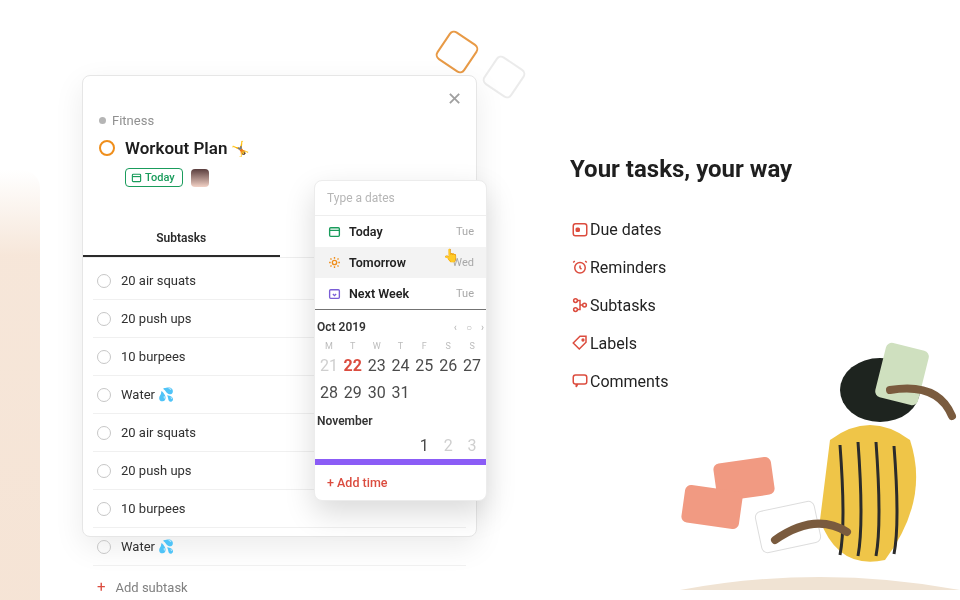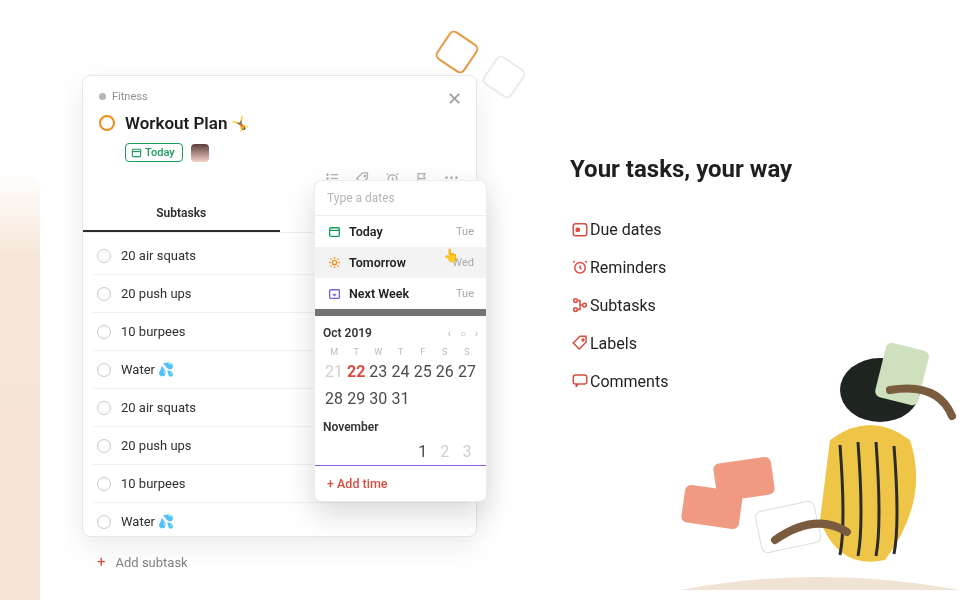--- a/index.html
+++ b/index.html
@@ -35,21 +35,21 @@
   .feat .lbl { font-size: 16px; color: #232323; }
 
   
   .card {
     position: absolute; left: 82px; top: 75px; width: 395px; height: 462px;
     background:#fff; border:1px solid #e6e6e6; border-radius: 8px;
     box-shadow: 0 10px 30px rgba(0,0,0,0.08);
     padding: 14px 0 0;
   }
   .card-head { padding: 0 16px; }
-  .crumb { display:flex; align-items:center; gap:6px; font-size:11px; color:#909090; }
+  .crumb { display:flex; align-items:center; gap:6px; font-size:13px; color:#909090;margin-top:23px; }
   .crumb .dot-grey { width:7px; height:7px; border-radius:50%; background:#b5b5b5; }
   .close-x { position:absolute; right:14px; top:14px; color:#a0a0a0; cursor:pointer; font-size:18px; line-height:1;}
   .task-title-row { display:flex; align-items:center; gap:10px; margin-top:10px; }
   .ring { width:16px; height:16px; border:2px solid #ef8e1b; border-radius:50%; }
   .task-title { font-size:17px; font-weight:600; color:#1d1d1d; }
   .title-emoji { font-size:15px; }
   .meta { display:flex; align-items:center; gap:8px; margin-top:10px; margin-left:26px; }
   .chip-today { border:1px solid #1a9c5c; color:#1a9c5c; font-size:11px; padding:2px 7px 2px 5px; border-radius:4px; display:flex; align-items:center; gap:3px; font-weight:500;}
   .avatar { width:18px; height:18px; border-radius:4px; background:linear-gradient(180deg,#5a3d3d,#f3d2c6); display:inline-block;}
 
@@ -76,30 +76,30 @@
   }
   .pop-input { padding:10px 12px; color:#b6b6b6; border-bottom:1px solid #eee;}
   .sched-opt { display:flex; align-items:center; gap:8px; padding:8px 12px; }
   .sched-opt.hover { background:#f3f3f3;}
   .sched-opt .sl { font-weight:600; color:#222; font-size:12.5px;}
   .sched-opt .sd { margin-left:auto; color:#a8a8a8; font-size:11px;}
   .si { width:14px; height:14px; display:flex; align-items:center; justify-content:center; font-size:12px;}
   .si-green { color:#1a9c5c; } .si-orange{ color:#ef8e1b;} .si-purple{ color:#7a5ed6;} .si-blue{ color:#3884d6;}
   .cursor { position:absolute; left:443px; top:248px; pointer-events:none; font-size:13px;}
 
-  .cal { border-top:7px solid #737373; padding:8px 8px 0; }
+  .cal { border-top:1px solid #737373; padding:8px 2px 0; }
   .cal-head { display:flex; align-items:center; font-weight:600; color:#333; font-size:12px; padding:2px 0 6px;}
   .cal-head .nav { margin-left:auto; display:flex; gap:9px; color:#bbb; font-size:10px;}
   .dow, .week { display:grid; grid-template-columns:repeat(7,1fr); text-align:center;}
   .dow span { font-size:9px; color:#bdbdbd; padding:1px 0;}
   .week span { font-size:16px; color:#4b4b4b; padding:4px 0;}
   .week .dim { color:#cfcfcf; }
   .week .today { color:#db4c3f; font-weight:700;}
   .sub-month { font-weight:600; font-size:12px; color:#333; padding:8px 0 4px;}
-  .addtime { border-top:1px solid #8b5cf6; color:#db4c3f; padding:10px 12px; font-size:12.5px; font-weight:500;}
+  .addtime { border-top:6px solid #8b5cf6; color:#db4c3f; padding:10px 12px; font-size:12.5px; font-weight:500;}
 
   svg { display:block; }
 </style>
 </head>
 <body>
 
 <div class="bg-left"></div>
 <div class="diamond orange diamond-1"></div>
 <div class="diamond diamond-2"></div>
 <div class="bg-right">

